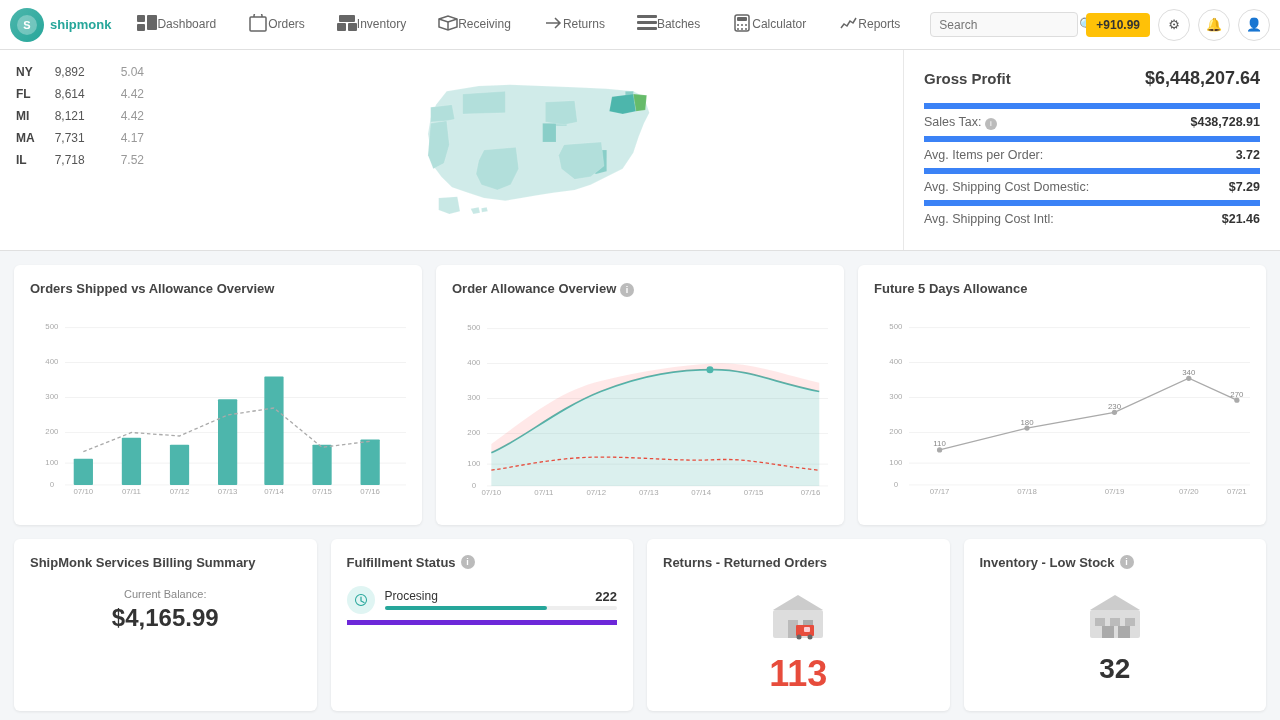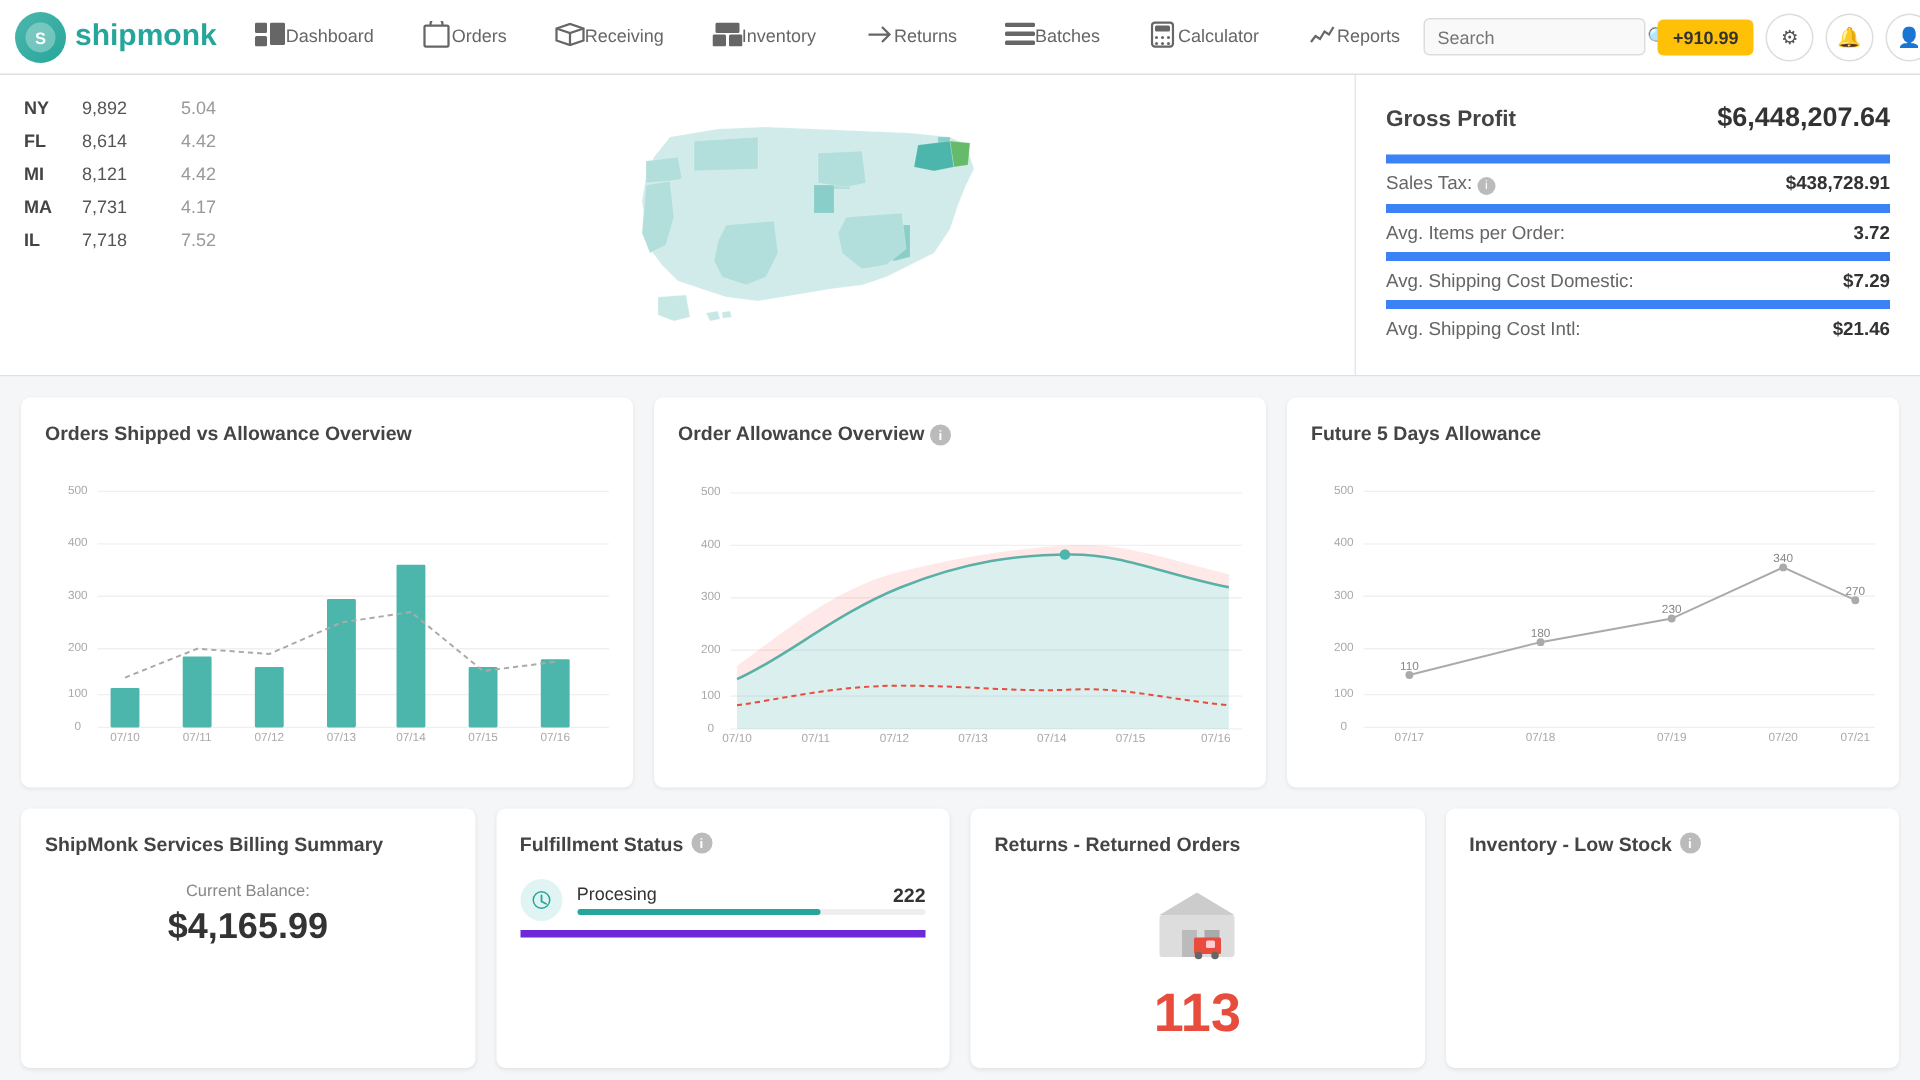--- a/index.html
+++ b/index.html
@@ -22,21 +22,21 @@
       margin-right: 10px;
     }
     .logo-icon {
       width: 34px; height: 34px;
       background: linear-gradient(135deg, #4db6ac, #26a69a);
       border-radius: 50%;
       display: flex; align-items: center; justify-content: center;
       color: white; font-weight: bold; font-size: 14px;
       margin-right: 6px;
     }
-    .logo-text { color: #26a69a; font-weight: 700; font-size: 20px; }
+    .logo-text { color: #26a69a; font-weight: 700; font-size: 13px; }
     .nav-items { display: flex; align-items: center; flex: 1; }
     .nav-item {
       display: flex; flex-direction: row; align-items: center;
       padding: 6px 16px;
       cursor: pointer;
       color: #666;
       font-size: 12px;
       border-bottom: 2px solid transparent;
       text-decoration: none;
     }
@@ -214,37 +214,37 @@
       <div class="nav-icon">
         <svg width="18" height="18" viewBox="0 0 18 18" fill="#666">
             <rect x="1" y="3" width="16" height="14" rx="1" fill="none" stroke="#666" stroke-width="1.5"></rect>
             <path d="M5 3V2a4 4 0 018 0v1" fill="none" stroke="#666" stroke-width="1.5"></path>
           </svg>
       </div>
       <span>Orders</span>
     </a>
     <a class="nav-item">
       <div class="nav-icon">
+        <svg width="20" height="16" viewBox="0 0 20 16" fill="#666">
+            <rect x="0" y="8" width="9" height="8" rx="1"></rect>
+            <rect x="11" y="8" width="9" height="8" rx="1"></rect>
+            <rect x="2" y="0" width="16" height="7" rx="1"></rect>
+          </svg>
+      </div>
+      <span>Inventory</span>
+    </a>
+    <a class="nav-item">
+      <div class="nav-icon">
         <svg width="20" height="16" viewBox="0 0 20 16" fill="none" stroke="#666" stroke-width="1.5">
             <path d="M1 4l9-3 9 3v8l-9 3-9-3z"></path>
             <path d="M1 4l9 3 9-3"></path>
             <path d="M10 7v8"></path>
           </svg>
       </div>
       <span>Receiving</span>
-    </a>
-    <a class="nav-item">
-      <div class="nav-icon">
-        <svg width="20" height="16" viewBox="0 0 20 16" fill="#666">
-            <rect x="0" y="8" width="9" height="8" rx="1"></rect>
-            <rect x="11" y="8" width="9" height="8" rx="1"></rect>
-            <rect x="2" y="0" width="16" height="7" rx="1"></rect>
-          </svg>
-      </div>
-      <span>Inventory</span>
     </a>
     <a class="nav-item">
       <div class="nav-icon">
         <svg width="20" height="16" viewBox="0 0 20 16" fill="none" stroke="#666" stroke-width="1.5">
             <path d="M3 8H17M12 3l5 5-5 5"></path>
           </svg>
       </div>
       <span>Returns</span>
     </a>
     <a class="nav-item">
@@ -582,16 +582,30 @@
         </div>
         <div class="returns-number">113</div>
       </div>
     </div>
 
     <div class="bottom-card">
       <div class="bottom-card-title">
         <span>Inventory - Low Stock</span>
         <span class="info-icon">i</span>
       </div>
+      <div class="inventory-center">
+        <div class="inventory-icon">
+          <svg width="60" height="50" viewBox="0 0 60 50">
+            <rect x="5" y="20" width="50" height="28" rx="2" fill="#ddd"></rect>
+            <polygon points="30,5 5,20 55,20" fill="#ccc"></polygon>
+            <rect x="10" y="28" width="10" height="8" fill="#bbb"></rect>
+            <rect x="25" y="28" width="10" height="8" fill="#bbb"></rect>
+            <rect x="40" y="28" width="10" height="8" fill="#bbb"></rect>
+            <rect x="17" y="36" width="12" height="12" fill="#aaa"></rect>
+            <rect x="33" y="36" width="12" height="12" fill="#aaa"></rect>
+          </svg>
+        </div>
+        <div class="inventory-number">32</div>
+      </div>
     </div>
   </div>
 
 </div>
 
 </body></html>

